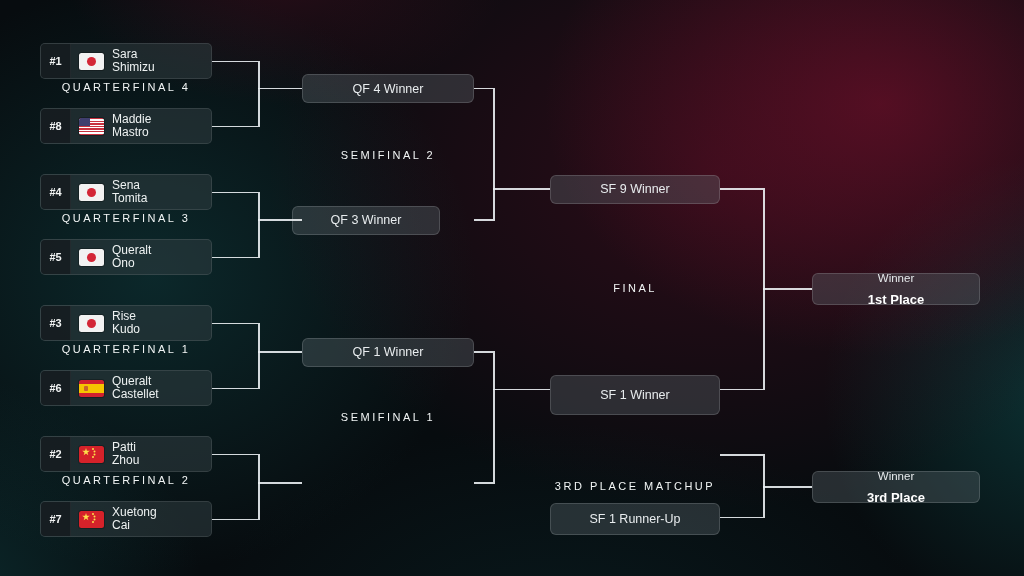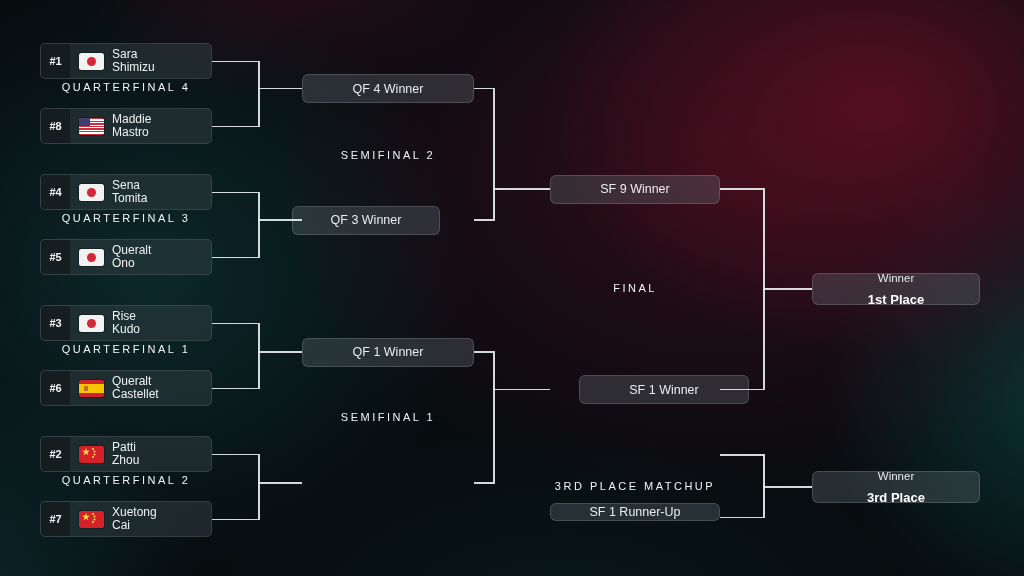--- a/index.html
+++ b/index.html
@@ -141,30 +141,30 @@
   </div>
 
   <div class="abs slot" style="left:302px;top:74px;width:172px;height:29px">QF 4 Winner</div>
   <div class="abs slot" style="left:292px;top:205.5px;width:148px;height:29px">QF 3 Winner</div>
   <div class="abs slot" style="left:302px;top:337.5px;width:172px;height:29px">QF 1 Winner</div>
 
   <div class="abs seclabel" style="left:302px;top:149px;width:172px">SEMIFINAL 2</div>
   <div class="abs seclabel" style="left:302px;top:411px;width:172px">SEMIFINAL 1</div>
 
   <div class="abs slot" style="left:550px;top:174.5px;width:170px;height:29px">SF 9 Winner</div>
-  <div class="abs slot" style="left:579px;top:375px;width:170px;height:29px">SF 1 Winner</div>
+  <div class="abs slot" style="left:550px;top:375px;width:170px;height:40px">SF 1 Winner</div>
   <div class="abs seclabel" style="left:550px;top:282px;width:170px">FINAL</div>
 
   <div class="abs slot winner-box" style="left:812px;top:273px;width:168px;height:32px">
     <span class="wl1">Winner</span>
     <span class="wl2">1st Place</span>
   </div>
 
   <div class="abs seclabel" style="left:550px;top:480px;width:170px">3RD PLACE MATCHUP</div>
-  <div class="abs slot" style="left:550px;top:503px;width:170px;height:18px">SF 1 Runner-Up</div>
+  <div class="abs slot" style="left:550px;top:503px;width:170px;height:32px">SF 1 Runner-Up</div>
 
   <div class="abs slot winner-box" style="left:812px;top:471px;width:168px;height:32px">
     <span class="wl1">Winner</span>
     <span class="wl2">3rd Place</span>
   </div>
 
   <div class="abs h" style="left:212px;top:60.5px;width:46px"></div>
   <div class="abs h" style="left:212px;top:125.5px;width:46px"></div>
   <div class="abs v" style="left:258px;top:60.5px;height:66px"></div>
   <div class="abs h" style="left:258px;top:87.75px;width:44px"></div>

